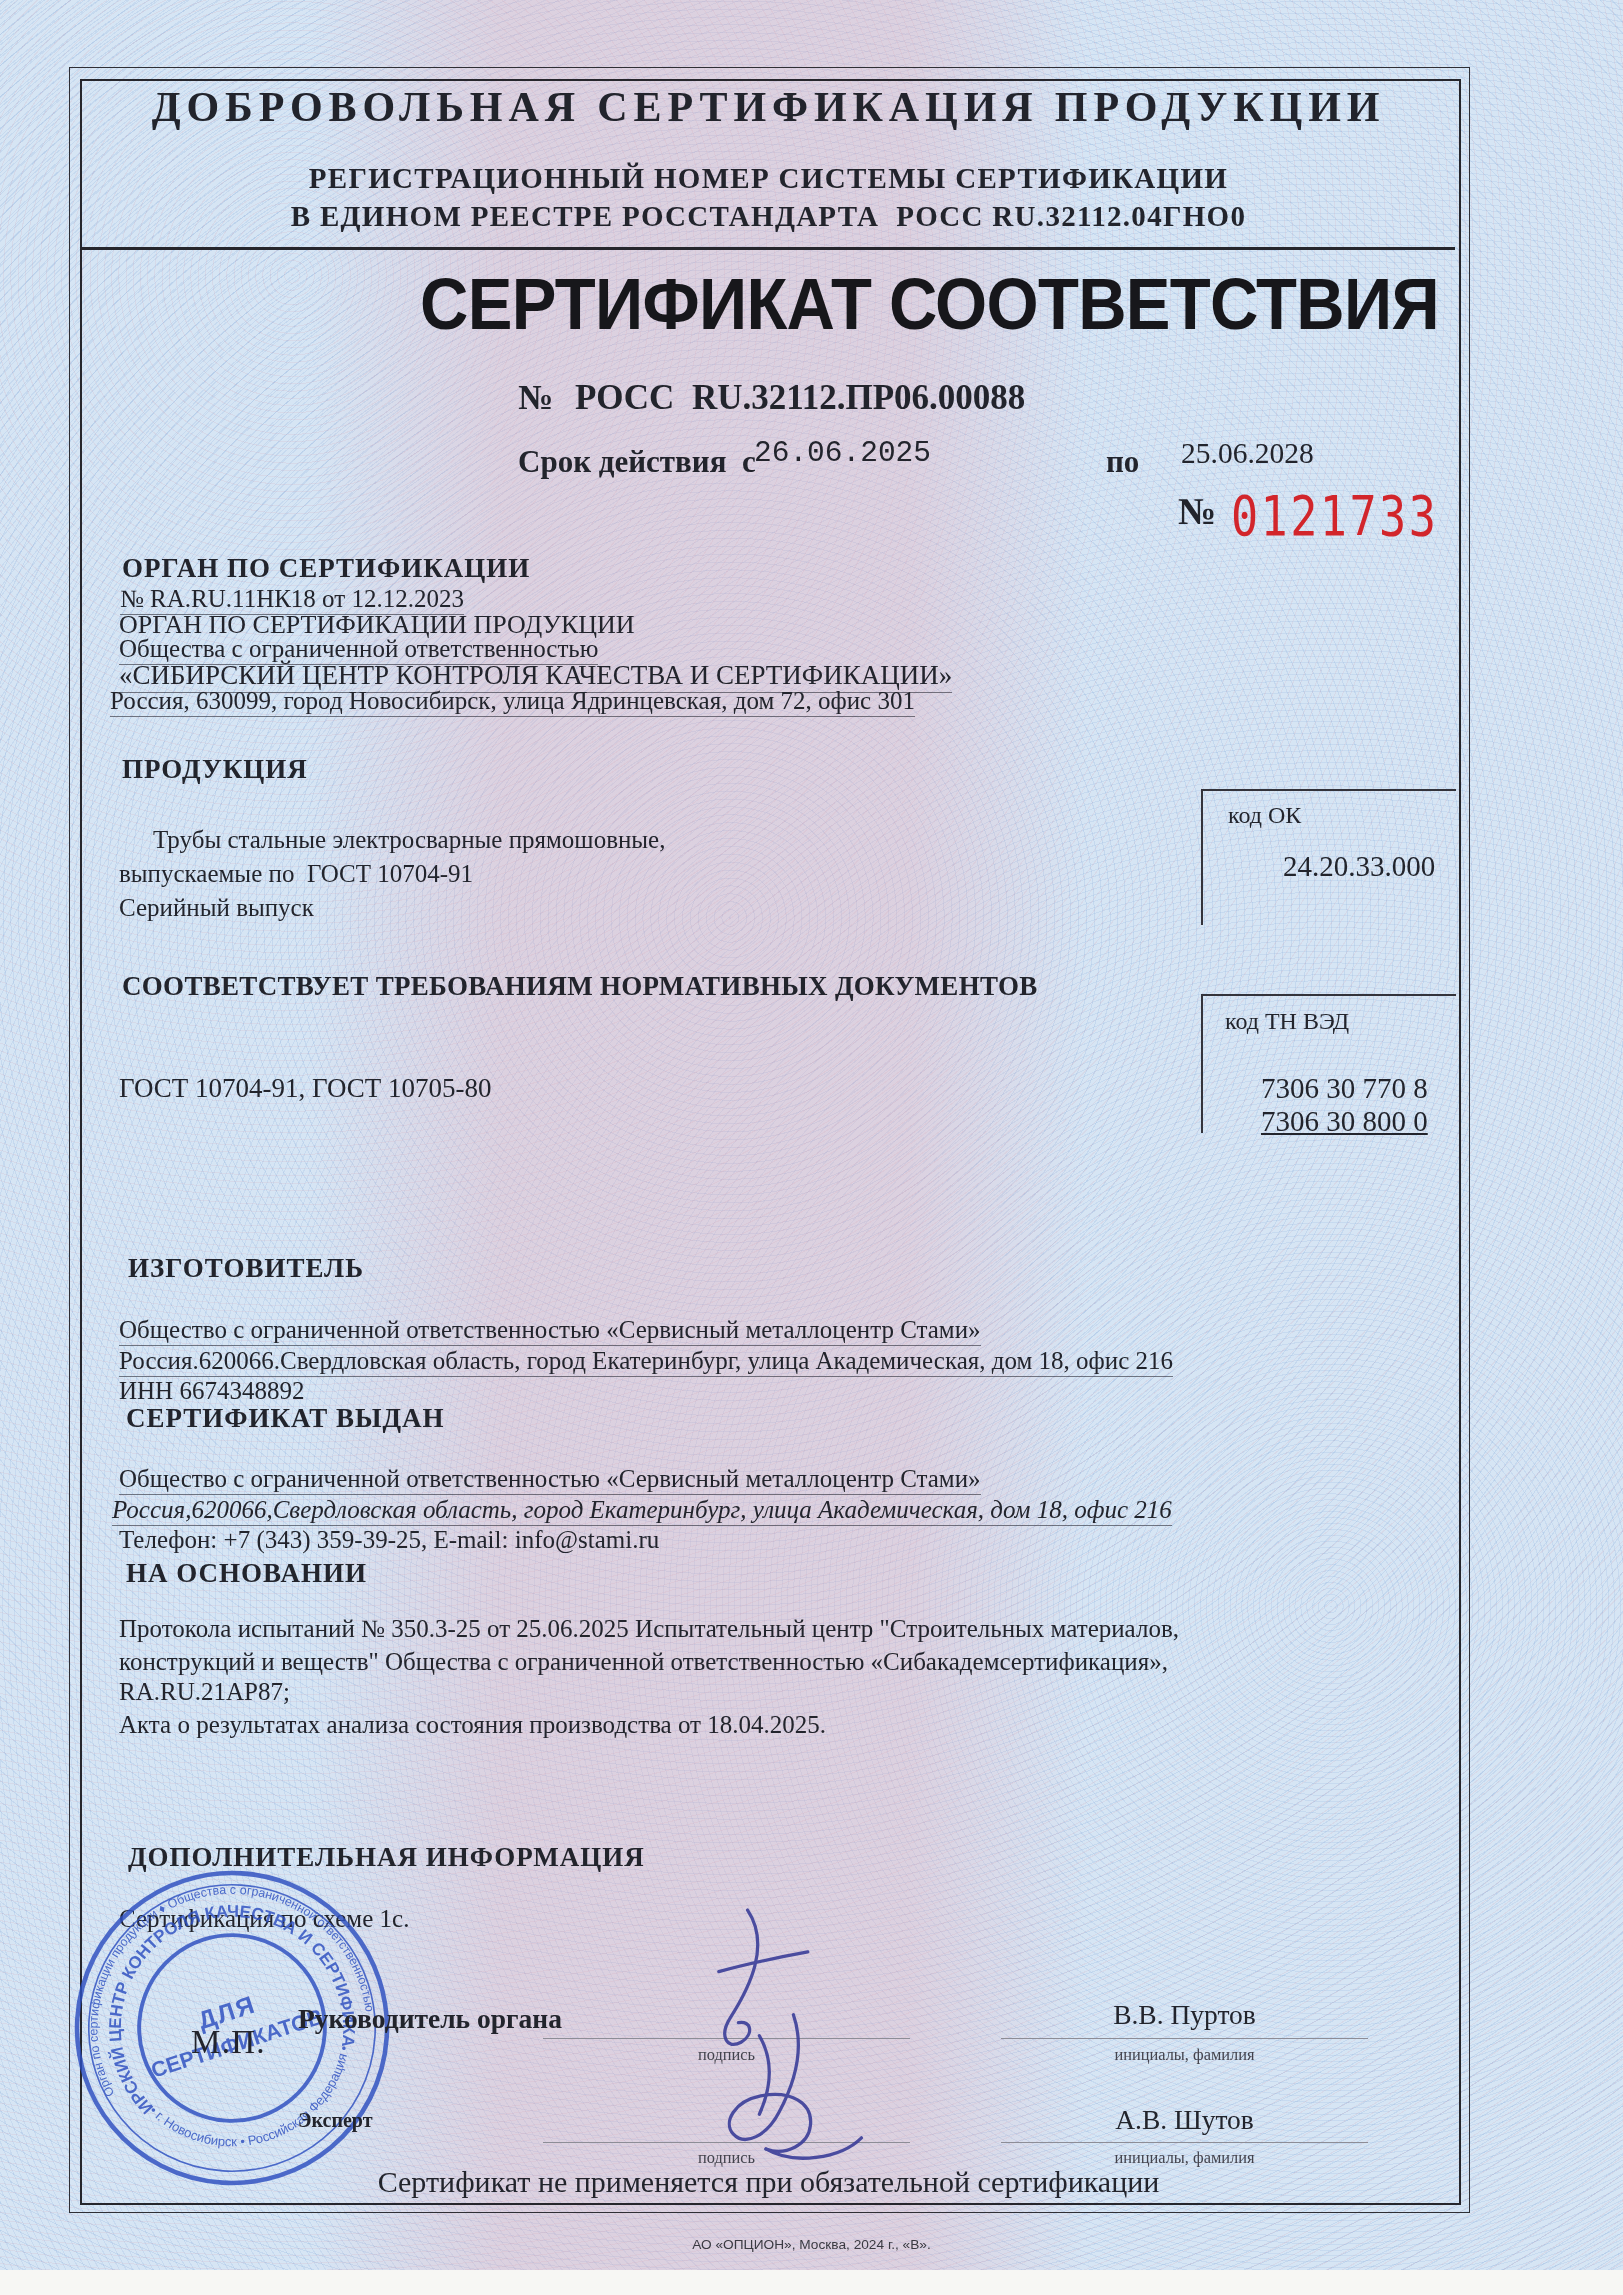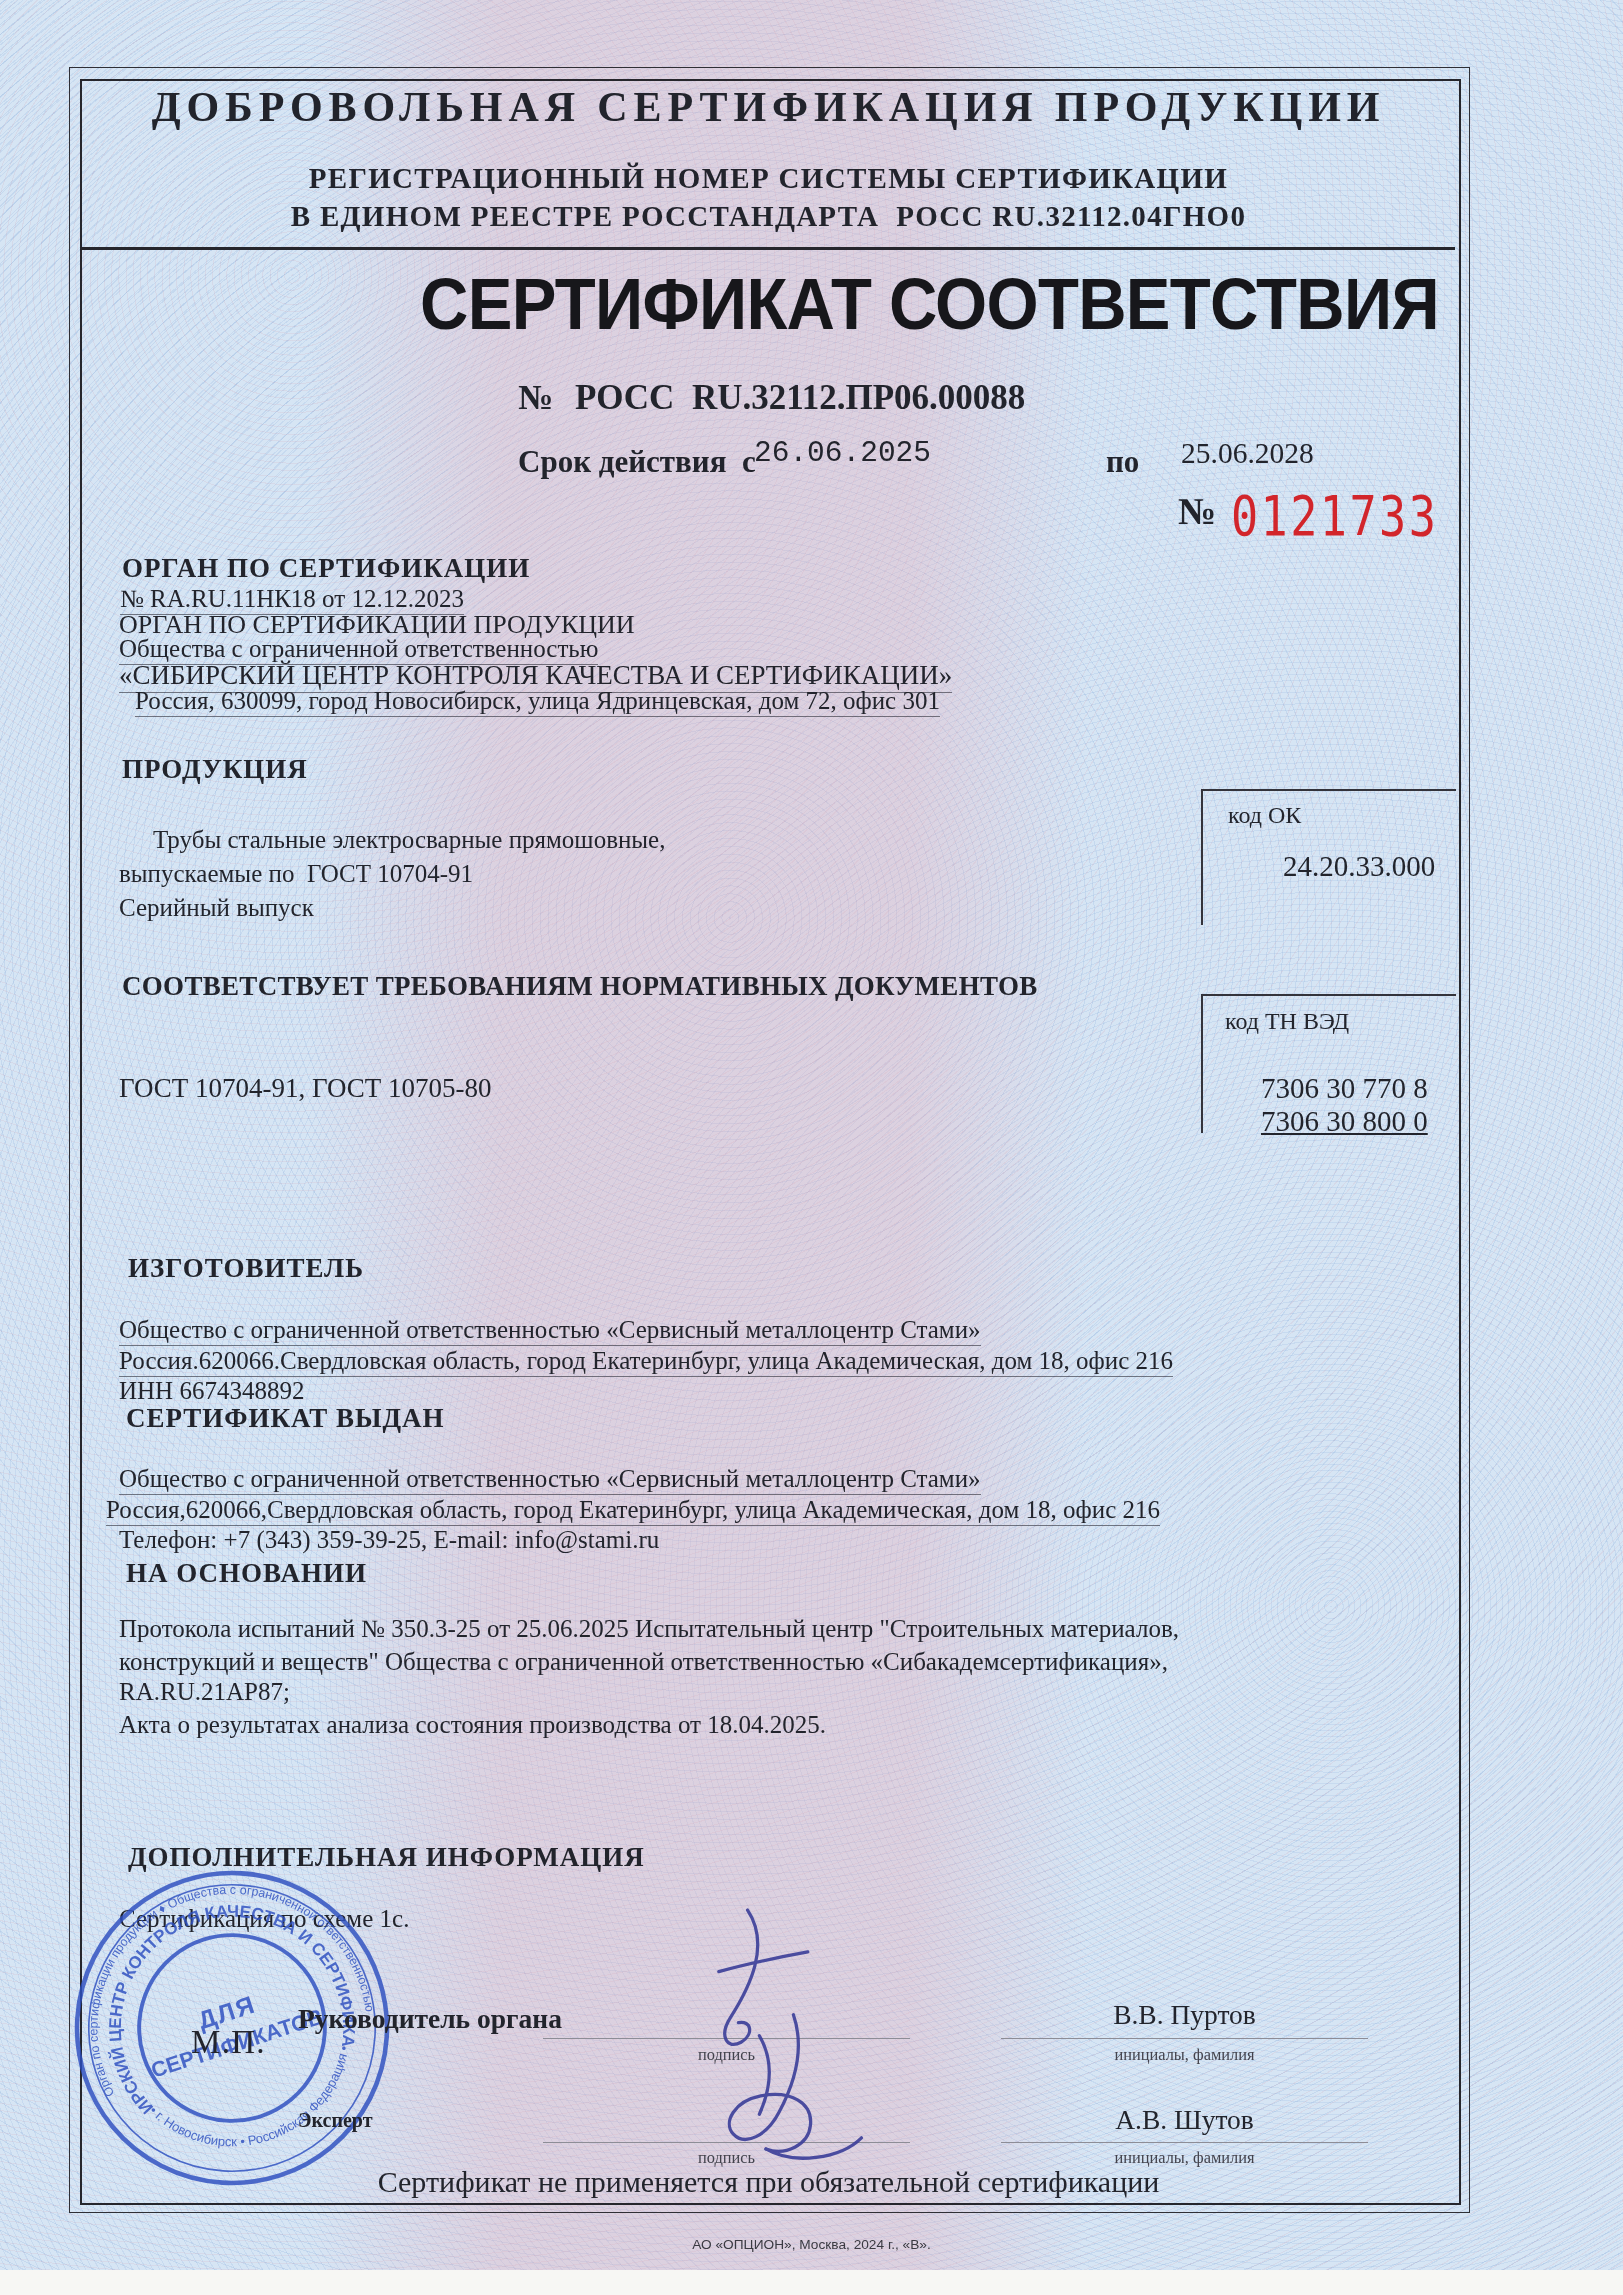--- a/index.html
+++ b/index.html
@@ -65,21 +65,21 @@
   <div class="t" style="left:1181px;top:437px;font-size:29.5px;">25.06.2028</div>
 
   <div class="t b" style="left:1178px;top:490px;font-size:38px;">№</div>
   <div class="t red-num" style="left:1231px;top:486px;">0121733</div>
 
   <div class="t section-heading" style="left:122px;top:553px;">ОРГАН ПО СЕРТИФИКАЦИИ</div>
   <div class="t body38 ul" style="left:120px;top:585px;">№ RA.RU.11НК18  от 12.12.2023</div>
   <div class="t" style="left:119px;top:610px;font-size:26px;">ОРГАН ПО СЕРТИФИКАЦИИ ПРОДУКЦИИ</div>
   <div class="t body38 ul" style="left:119px;top:635px;">Общества с ограниченной ответственностью</div>
   <div class="t ul" style="left:119px;top:660px;font-size:27px;">«СИБИРСКИЙ ЦЕНТР КОНТРОЛЯ КАЧЕСТВА И СЕРТИФИКАЦИИ»</div>
-  <div class="t body38 ul" style="left:135px;top:687px;">Россия, 630099, город Новосибирск, улица Ядринцевская, дом 72, офис 301</div>
+  <div class="t body38 ul" style="left:110px;top:687px;">Россия, 630099, город Новосибирск, улица Ядринцевская, дом 72, офис 301</div>
 
   <div class="t section-heading" style="left:122px;top:754px;">ПРОДУКЦИЯ</div>
   <div class="t body38" style="left:119px;top:826px;margin-left:34px;">Трубы стальные электросварные прямошовные,</div>
   <div class="t body38" style="left:119px;top:860px;">выпускаемые по&nbsp; ГОСТ 10704-91</div>
   <div class="t body38" style="left:119px;top:894px;">Серийный выпуск</div>
 
   <div class="boxline-h" style="left:1201px;top:789px;width:255px;"></div>
   <div class="boxline-v" style="left:1201px;top:789px;height:136px;"></div>
   <div class="t" style="left:1228px;top:802px;font-size:24px;">код ОК</div>
   <div class="t" style="left:1283px;top:850px;font-size:29px;">24.20.33.000</div>
@@ -93,21 +93,21 @@
   <div class="t" style="left:1261px;top:1072px;font-size:29px;">7306 30 770 8</div>
   <div class="t" style="left:1261px;top:1105px;font-size:29px;text-decoration:underline;">7306 30 800 0</div>
 
   <div class="t section-heading" style="left:128px;top:1253px;">ИЗГОТОВИТЕЛЬ</div>
   <div class="t body38 ul" style="left:119px;top:1316px;">Общество с ограниченной ответственностью «Сервисный металлоцентр Стами»</div>
   <div class="t body38 ul" style="left:119px;top:1347px;">Россия.620066.Свердловская область,  город Екатеринбург, улица Академическая, дом 18, офис 216</div>
   <div class="t body38" style="left:119px;top:1377px;">ИНН 6674348892</div>
 
   <div class="t section-heading" style="left:126px;top:1403px;">СЕРТИФИКАТ ВЫДАН</div>
   <div class="t body38 ul" style="left:119px;top:1465px;">Общество с ограниченной ответственностью «Сервисный металлоцентр Стами»</div>
-  <div class="t body38 ul" style="left:106px;top:1496px;">Россия,620066,Свердловская область,  город Екатеринбург, улица Академическая, дом 18, офис 216</div>
+  <div class="t body38 ul" style="left:112px;top:1496px;font-style:italic;">Россия,620066,Свердловская область,  город Екатеринбург, улица Академическая, дом 18, офис 216</div>
   <div class="t body38" style="left:119px;top:1526px;">Телефон: +7 (343) 359-39-25, E-mail: info@stami.ru</div>
 
   <div class="t section-heading" style="left:126px;top:1558px;">НА ОСНОВАНИИ</div>
   <div class="t body38" style="left:119px;top:1615px;">Протокола испытаний № 350.3-25 от 25.06.2025 Испытательный центр "Строительных материалов,</div>
   <div class="t body38" style="left:119px;top:1648px;">конструкций и веществ" Общества с ограниченной ответственностью «Сибакадемсертификация»,</div>
   <div class="t body38" style="left:119px;top:1678px;">RA.RU.21АР87;</div>
   <div class="t body38" style="left:119px;top:1711px;">Акта о результатах анализа состояния производства от 18.04.2025.</div>
 
   <div class="t section-heading" style="left:128px;top:1842px;">ДОПОЛНИТЕЛЬНАЯ ИНФОРМАЦИЯ</div>
   <div class="t body38" style="left:119px;top:1905px;">Сертификация по схеме 1с.</div>

